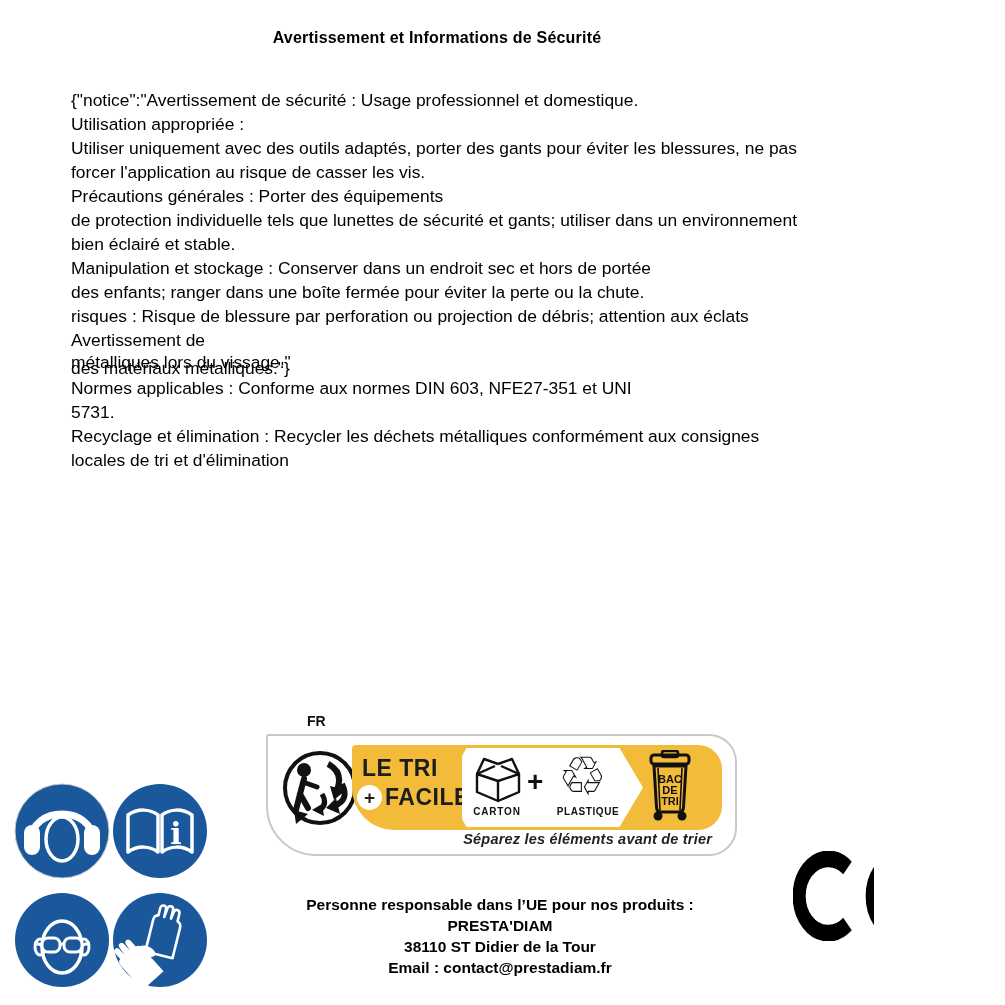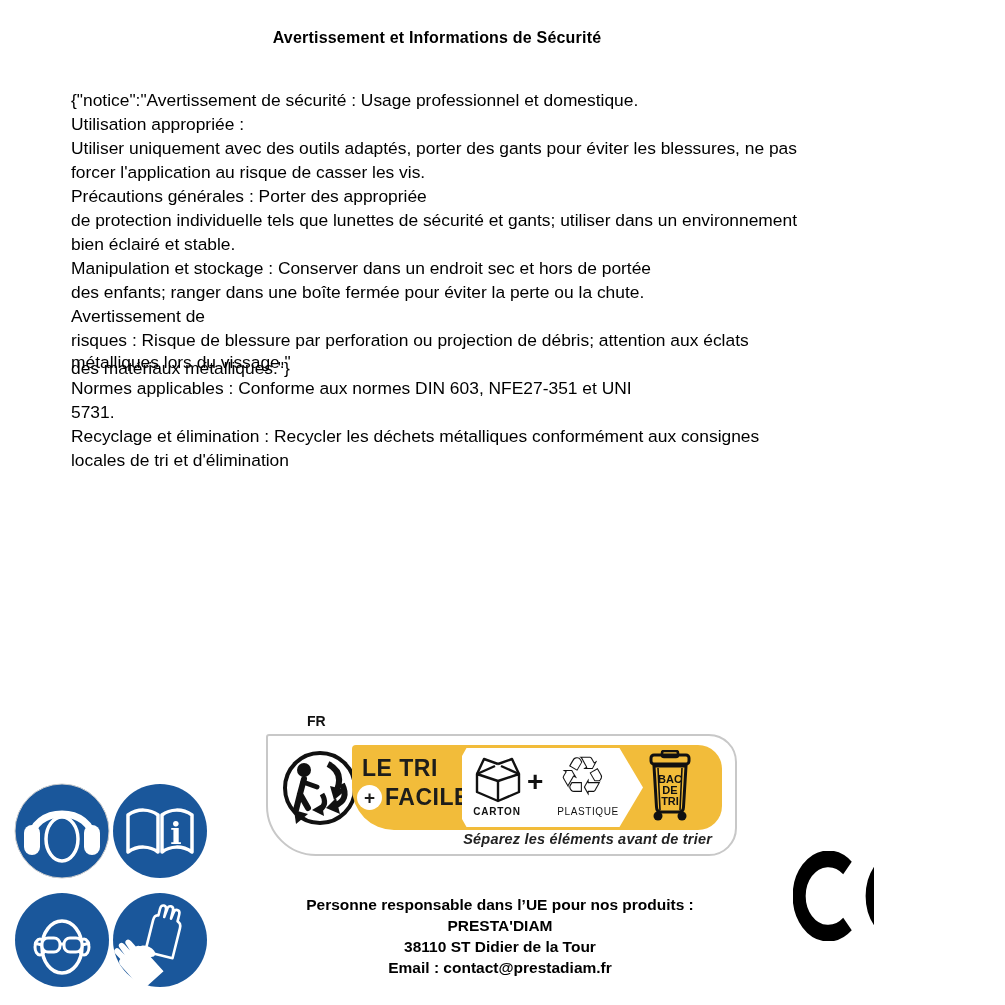--- a/index.html
+++ b/index.html
@@ -64,21 +64,21 @@
     position:absolute;left:4px;top:58px;width:62px;text-align:center;
     font-size:10px;font-weight:bold;letter-spacing:.8px;color:#111;
   }
   .mat-plus{position:absolute;left:65px;top:18px;font-size:28px;font-weight:800;color:#111;}
   .recycle-glyph{
     position:absolute;left:96px;top:0px;font-family:"DejaVu Sans",sans-serif;
     font-size:54px;line-height:58px;color:#111;font-weight:normal;
   }
   .mat-label-plastique{
     position:absolute;left:88px;top:58px;width:76px;text-align:center;
-    font-size:10px;font-weight:normal;letter-spacing:.6px;color:#111;
+    font-size:10px;font-weight:bold;letter-spacing:.6px;color:#111;
   }
   .bin{position:absolute;left:296px;top:5px;}
   .bin text{
     font-family:"Liberation Sans",sans-serif;font-weight:bold;font-size:11px;fill:#111;
   }
   .tagline{
     position:absolute;right:23px;top:95px;font-size:14.5px;font-style:italic;
     font-weight:600;color:#222;letter-spacing:.2px;
   }
   
@@ -100,27 +100,27 @@
 
 <div id="page">
 
   <div class="doc-title">Avertissement et Informations de Sécurité</div>
 
   <div class="notice">
     <div class="ln">{"notice":"Avertissement de sécurité : Usage professionnel et domestique.</div>
     <div class="ln">Utilisation appropriée :</div>
     <div class="ln">Utiliser uniquement avec des outils adaptés, porter des gants pour éviter les blessures, ne pas</div>
     <div class="ln">forcer l'application au risque de casser les vis.</div>
-    <div class="ln">Précautions générales : Porter des appropriée</div>
+    <div class="ln">Précautions générales : Porter des équipements</div>
     <div class="ln">de protection individuelle tels que lunettes de sécurité et gants; utiliser dans un environnement</div>
     <div class="ln">bien éclairé et stable.</div>
     <div class="ln">Manipulation et stockage : Conserver dans un endroit sec et hors de portée</div>
     <div class="ln">des enfants; ranger dans une boîte fermée pour éviter la perte ou la chute.</div>
+    <div class="ln">risques : Risque de blessure par perforation ou projection de débris; attention aux éclats</div>
     <div class="ln">Avertissement de</div>
-    <div class="ln">risques : Risque de blessure par perforation ou projection de débris; attention aux éclats</div>
     <div class="overlap-slot">
       <span class="overlap-top">métalliques lors du vissage."</span>
       <span class="overlap-bottom">des matériaux métalliques."}</span>
     </div>
     <div class="ln">Normes applicables : Conforme aux normes DIN 603, NFE27-351 et UNI</div>
     <div class="ln">5731.</div>
     <div class="ln">Recyclage et élimination : Recycler les déchets métalliques conformément aux consignes</div>
     <div class="ln">locales de tri et d'élimination</div>
   </div>
 

